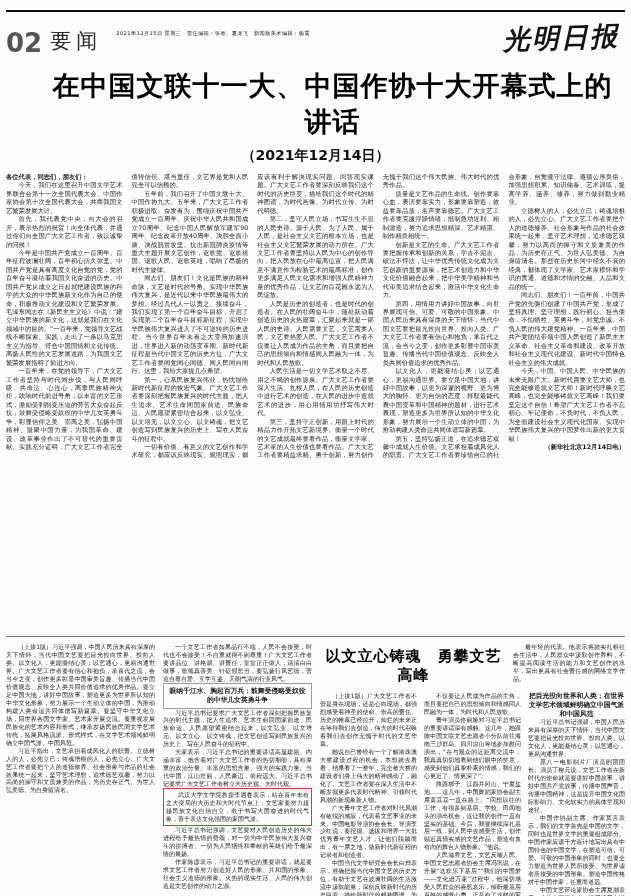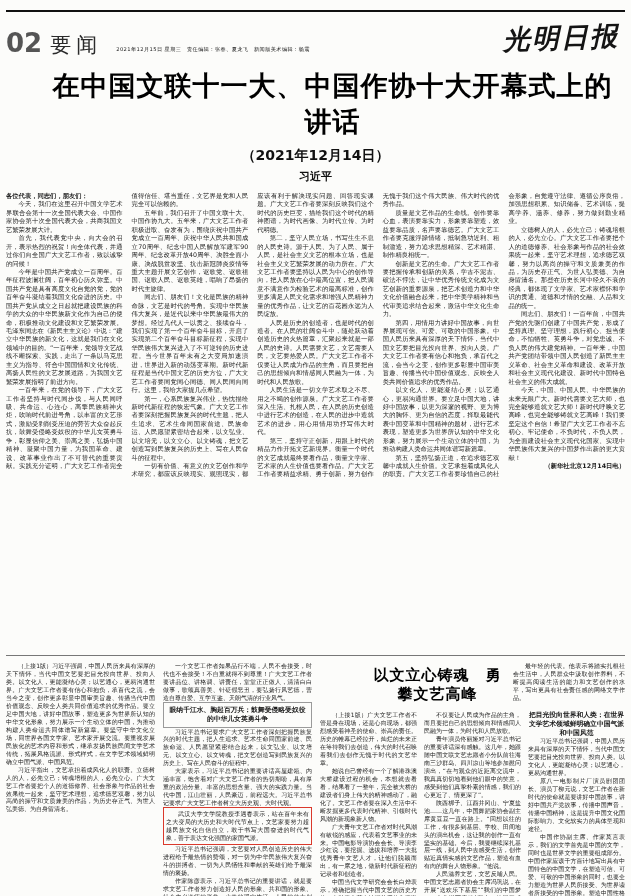--- a/index.html
+++ b/index.html
@@ -1,21 +1,21 @@
 <!DOCTYPE html>
 <html><head>
 <meta charset="utf-8">
 <style>
   html,body{margin:0;padding:0;background:#e9e9e7;}
   .page{position:relative;width:631px;height:896px;background:#fcfcfa;color:#111;
         font-family:"DejaVu Sans",sans-serif;overflow:hidden;box-sizing:border-box;padding:10px 6px 4px 6px;}
   
   .top-rule{border-top:2px solid #111;margin:0 0 4px 0;}
   .hdr{display:flex;align-items:flex-end;justify-content:space-between;height:40px;}
-  .hdr-left{display:flex;align-items:flex-end;gap:8px;}
+  .hdr-left{display:flex;gap:8px;}
   .page-num{font-size:26px;font-weight:bold;color:#555;line-height:1;}
   .section-name{font-size:21px;font-weight:400;color:#2b2b2b;letter-spacing:5px;line-height:1.05;}
   .meta{font-size:5.2px;color:#222;margin-left:6px;padding-bottom:3px;letter-spacing:0.4px;}
   .masthead{font-family:"DejaVu Serif",serif;font-style:italic;font-weight:bold;font-size:27px;
             color:#141414;transform:rotate(-2deg);letter-spacing:2px;padding-right:6px;}
   
   .headline{margin-top:12px;text-align:center;font-size:27px;font-weight:900;letter-spacing:1px;color:#000;margin-left:34px;}
   .dateline{text-align:center;font-size:14px;font-weight:bold;margin-top:7px;}
   .author{text-align:center;font-size:11px;font-weight:bold;font-family:"DejaVu Serif",serif;margin-top:4px;}
   
@@ -31,21 +31,21 @@
                    border:0.8px solid #9a9a9a;padding:3px 4px;margin:4px 0;}
   .t-highlight{border:1.6px solid #da392c;padding:2px 2px;margin:2px 0;text-indent:2em;}
   
   .divider{border-top:1px solid #777;margin:5px 0 6px 0;}
   
   .bottom{display:flex;gap:8px;height:288px;overflow:hidden;}
   .bcol{font-size:6px;line-height:1.33;text-align:justify;overflow:hidden;color:#1a1a1a;}
   .b-left{width:306px;display:flex;gap:8px;flex:none;}
   .b-left .bcol{flex:1;}
   .b-right{flex:1;display:flex;flex-direction:column;min-width:0;}
-  .b-top{display:flex;gap:6px;height:46px;margin-bottom:3px;margin-left:48px;}
+  .b-top{display:flex;gap:6px;height:46px;margin-bottom:3px;}
   .b-headline{flex:1.65;font-size:15px;font-weight:900;letter-spacing:1px;text-align:center;
               align-self:center;color:#000;}
   .b-side{width:112px;flex:none;}
   .b-cols{flex:1;display:flex;gap:7px;overflow:hidden;}
   .b-cols .bcol{flex:1;min-width:0;}
 </style>
 </head>
 <body>
 
 <div class="page">
@@ -56,21 +56,20 @@
     <div class="hdr-left">
       <span class="page-num">02</span>
       <span class="section-name">要闻</span>
       <span class="meta">2021年12月15日 星期三　责任编辑：张春、夏龙飞　新闻版美术编辑：杨震</span>
     </div>
     <div class="masthead">光明日报</div>
   </div>
 
   <div class="headline">在中国文联十一大、中国作协十大开幕式上的讲话</div>
   <div class="dateline">（2021年12月14日）</div>
-  <div class="author">习近平</div>
 
   <div class="speech">
       <p class="t-salutation">各位代表，同志们，朋友们：</p>
       <p class="t-para">今天，我们在这里召开中国文学艺术界联合会第十一次全国代表大会、中国作家协会第十次全国代表大会，共商我国文艺繁荣发展大计。</p>
       <p class="t-para">首先，我代表党中央，向大会的召开，表示热烈的祝贺！向全体代表，并通过你们向全国广大文艺工作者，致以诚挚的问候！</p>
       <p class="t-para">今年是中国共产党成立一百周年。百年征程波澜壮阔，百年初心历久弥坚。中国共产党是具有高度文化自觉的党，党的百年奋斗凝结着我国文化奋进的历史。中国共产党从成立之日起就把建设民族的科学的大众的中华民族新文化作为自己的使命，积极推动文化建设和文艺繁荣发展。毛泽东同志在《新民主主义论》中说：“建立中华民族的新文化，这就是我们在文化领域中的目的。”一百年来，党领导文艺战线不断探索、实践，走出了一条以马克思主义为指导、符合中国国情和文化传统、高扬人民性的文艺发展道路，为我国文艺繁荣发展指明了前进方向。</p>
       <p class="t-para">一百年来，在党的领导下，广大文艺工作者坚持与时代同步伐，与人民同呼吸、共命运、心连心，高擎民族精神火炬，吹响时代前进号角，以丰富的文艺形式，激励受剥削受压迫的劳苦大众奋起反抗，鼓舞受侵略受奴役的中华儿女英勇斗争，彰显信仰之美、崇高之美，弘扬中国精神、凝聚中国力量，为我国革命、建设、改革事业作出了不可替代的重要贡献。实践充分证明，广大文艺工作者完全值得信任、堪当重任，文艺界是党和人民完全可以信赖的。</p>
       <p class="t-para">五年前，我们召开了中国文联十大、中国作协九大。五年来，广大文艺工作者积极进取、奋发有为，围绕庆祝中国共产党成立一百周年、庆祝中华人民共和国成立70周年、纪念中国人民解放军建军90周年、纪念改革开放40周年、决胜全面小康、决战脱贫攻坚、抗击新冠肺炎疫情等重大主题开展文艺创作，讴歌党、讴歌祖国、讴歌人民、讴歌英雄，唱响了昂扬的时代主旋律。</p>
       <p class="t-para">同志们、朋友们！文化是民族的精神命脉，文艺是时代的号角。实现中华民族伟大复兴，是近代以来中华民族最伟大的梦想。经过几代人一以贯之、接续奋斗，我们实现了第一个百年奋斗目标，开启了实现第二个百年奋斗目标新征程，实现中华民族伟大复兴进入了不可逆转的历史进程。当今世界百年未有之大变局加速演进，世界进入新的动荡变革期。新时代新征程是当代中国文艺的历史方位，广大文艺工作者要同党同心同德、同人民同向同行。这里，我给大家提几点希望。</p>
       <p class="t-para">第一，心系民族复兴伟业，热忱描绘新时代新征程的恢宏气象。广大文艺工作者要深刻把握民族复兴的时代主题，把人生追求、艺术生命同国家前途、民族命运、人民愿望紧密结合起来，以文弘业、以文培元，以文立心、以文铸魂，把文艺创造写到民族复兴的历史上、写在人民奋斗的征程中。</p>

